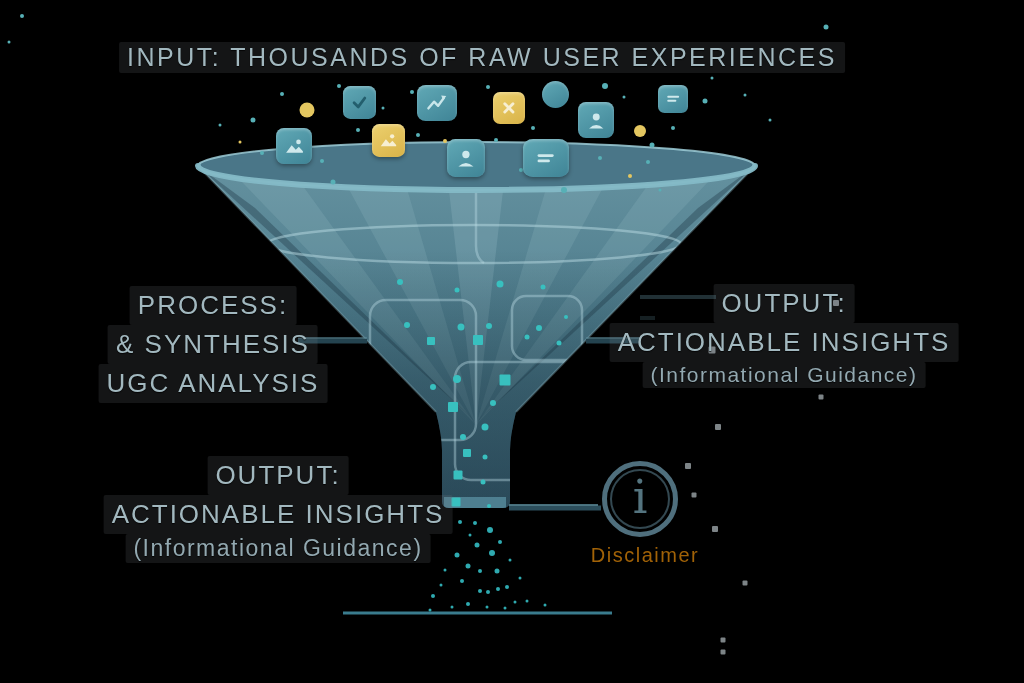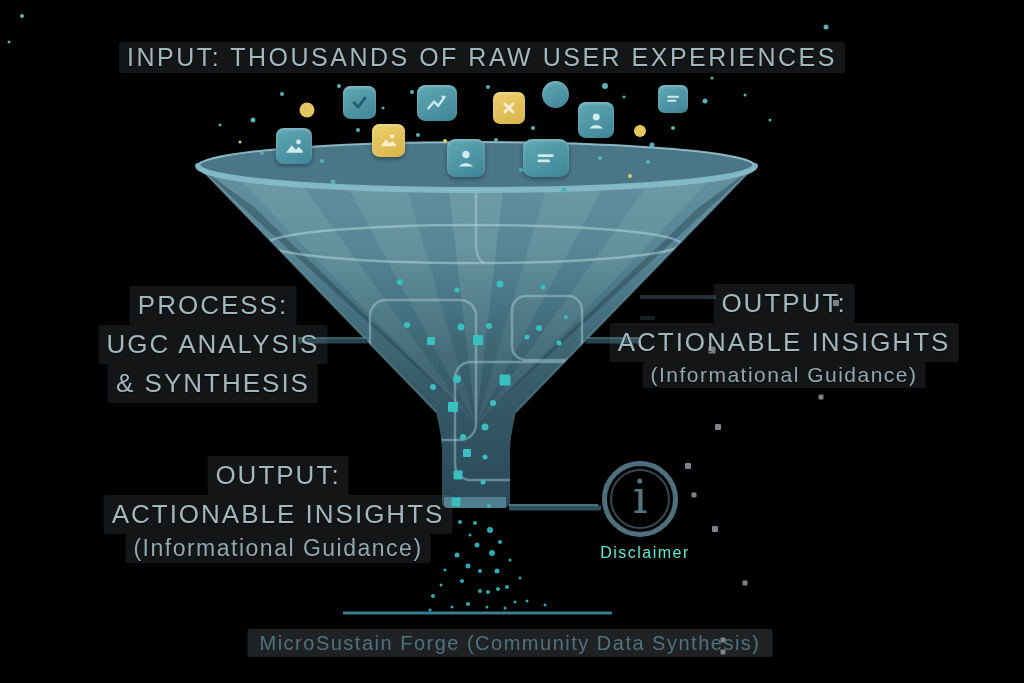--- a/index.html
+++ b/index.html
@@ -10,21 +10,21 @@
   .ctext{position:absolute;transform:translateX(-50%);text-align:center;white-space:nowrap;}
   .engr{display:inline-block;color:#a2b8bf;letter-spacing:2px;
         text-shadow:0 1px 1px rgba(0,0,0,.75);
         background:rgba(127,132,134,.16);padding:1px 8px;border-radius:2px;}
   .title-line{font-size:25px;letter-spacing:2.5px;}
   .lbl-line{font-size:26px;line-height:37px;}
   .lbl-sub{font-size:21px;color:#93a9b1;letter-spacing:1.5px;}
   .lbl-sub-big{font-size:23px;color:#93a9b1;letter-spacing:1.5px;}
   .label-block{position:absolute;transform:translateX(-50%);text-align:center;}
   .label-block div{white-space:nowrap;text-align:center;}
-  .disclaimer-text{font-size:16px;color:#5eead4;letter-spacing:1.5px;
+  .disclaimer-text{font-size:20px;color:#a16207;letter-spacing:1.5px;
         text-shadow:0 1px 1px rgba(0,0,0,.7);}
   .caption-text{font-size:20px;color:#4e7280;letter-spacing:1.5px;
         background:rgba(127,132,134,.25);padding:3px 12px;border-radius:2px;}
   
   .disc-circle{position:absolute;width:76px;height:76px;border:5px solid #4f6f7d;border-radius:50%;
         display:flex;align-items:center;justify-content:center;box-sizing:border-box;}
   .disc-circle::before{content:"";position:absolute;inset:3px;border:2px solid rgba(79,111,125,.65);
         border-radius:50%;}
   .disc-i{font-family:"DejaVu Serif",serif;font-size:46px;line-height:1;color:#54747f;
         position:relative;top:-2px;}
@@ -210,22 +210,22 @@
         <circle cx="545" cy="605" r="1.5" fill="#2faab0"></circle>
       </g>
   </svg>
 
   <div class="ctext" style="left:482px;top:42px;">
     <span class="engr title-line">INPUT: THOUSANDS OF RAW USER EXPERIENCES</span>
   </div>
 
   <div class="label-block" style="left:213px;top:286px;">
     <div><span class="engr lbl-line">PROCESS:</span></div>
+    <div><span class="engr lbl-line">&amp; SYNTHESIS</span></div>
     <div><span class="engr lbl-line">UGC ANALYSIS</span></div>
-    <div><span class="engr lbl-line">&amp; SYNTHESIS</span></div>
   </div>
 
   <div class="label-block" style="left:784px;top:284px;">
     <div><span class="engr lbl-line">OUTPUT:</span></div>
     <div><span class="engr lbl-line">ACTIONABLE INSIGHTS</span></div>
     <div><span class="engr lbl-sub">(Informational Guidance)</span></div>
   </div>
 
   <div class="label-block" style="left:278px;top:456px;">
     <div><span class="engr lbl-line">OUTPUT:</span></div>
@@ -233,23 +233,20 @@
     <div><span class="engr lbl-sub-big">(Informational Guidance)</span></div>
   </div>
 
   <div class="disc-circle" style="left:602px;top:461px;">
     <span class="disc-i">i</span>
   </div>
   <div class="ctext" style="left:645px;top:544px;">
     <span class="disclaimer-text">Disclaimer</span>
   </div>
 
-  <div class="ctext" style="left:510px;top:632px;">
-    <span class="caption-text">MicroSustain Forge (Community Data Synthesis)</span>
-  </div>
 
   <div id="icon-cloud">
       <div class="icon teal sq" style="left: 276px; top: 128px; width: 36px; height: 36px; color: rgb(207, 233, 236);">
         <svg viewBox="0 0 24 24">
           <circle cx="16.2" cy="7.8" r="2.3" fill="currentColor"></circle>
           <path d="M4 18.5 L9.5 11 L13.5 15.5 L16.5 12.5 L20.5 17 L20.5 18.5 Z" fill="currentColor"></path>
         </svg>
       </div>
       <div class="icon teal sq" style="left: 342.5px; top: 85.5px; width: 33px; height: 33px; color: rgb(35, 94, 109);">
         <svg viewBox="0 0 24 24">

